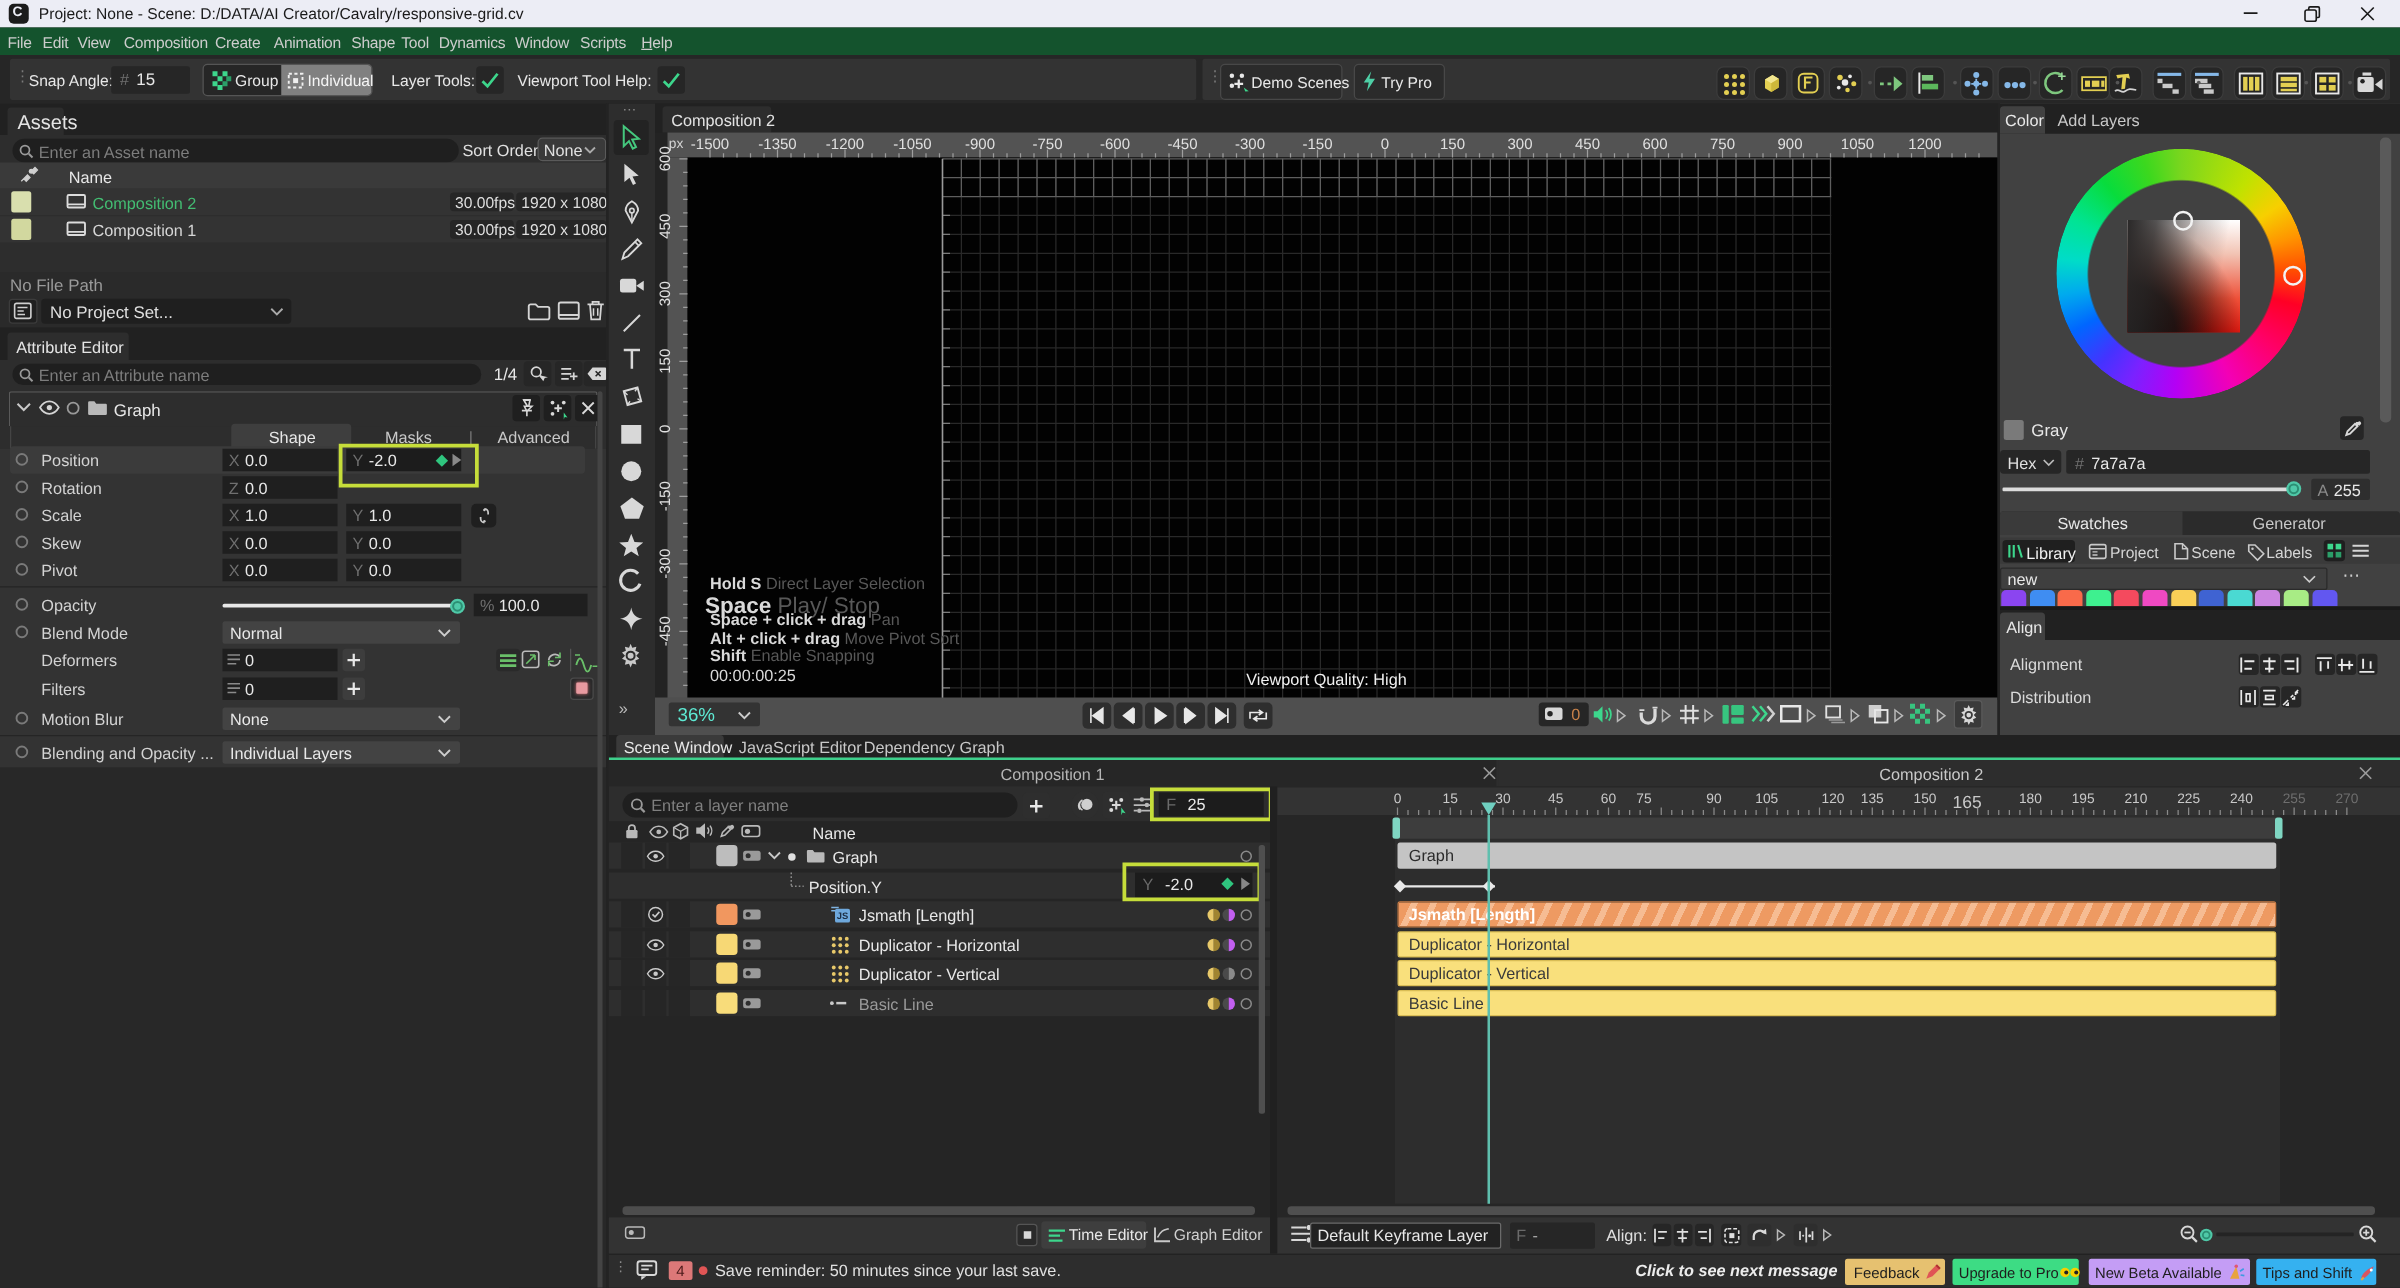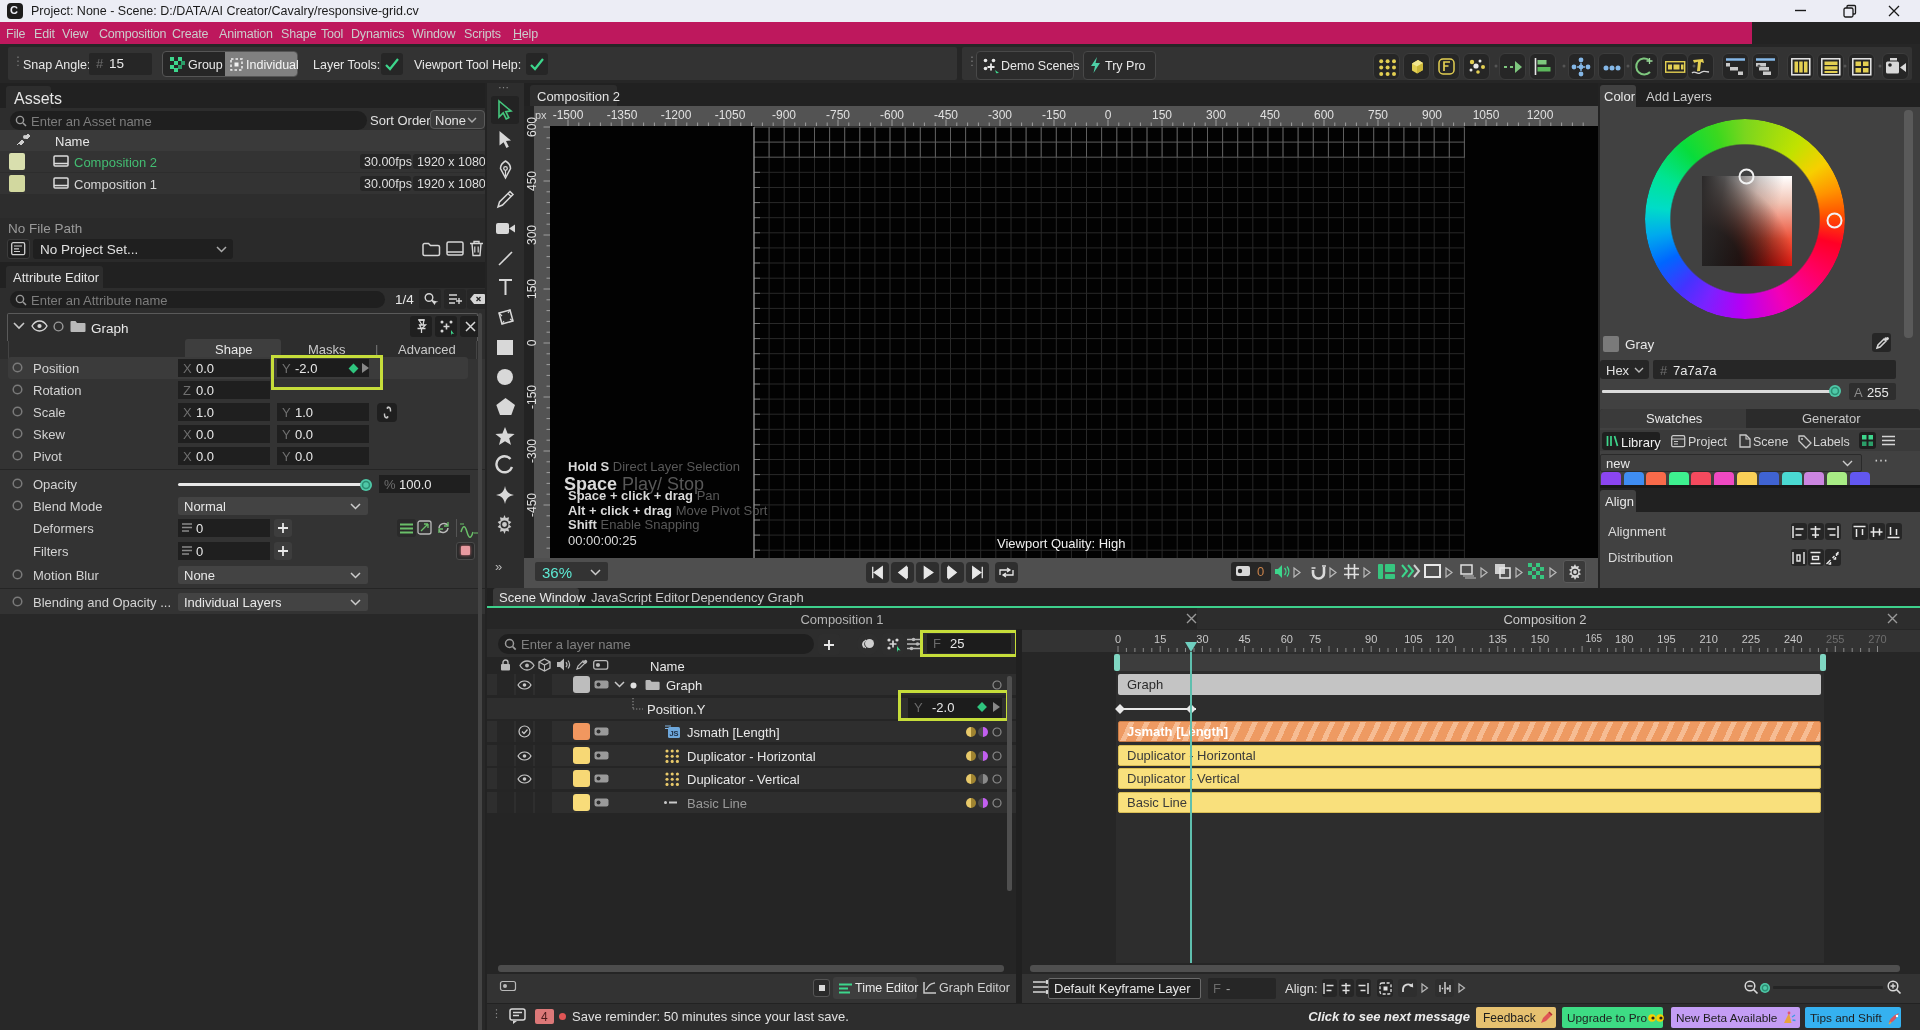--- a/index.html
+++ b/index.html
@@ -18,21 +18,21 @@
     </svg>
   <svg style="left:1843px;top:5px" width="14" height="13">
       <rect x="1" y="3" width="9" height="9" rx="1.5" fill="none" stroke="#1a1a1a" stroke-width="1.3"></rect>
       <path d="M4 3v-1.5a1 1 0 0 1 1-1h6.5a1 1 0 0 1 1 1v6.5a1 1 0 0 1-1 1H10" fill="none" stroke="#1a1a1a" stroke-width="1.3"></path>
     </svg>
   <svg style="left:1888px;top:5px" width="12" height="12">
       <path d="M1 1l10 10M11 1L1 11" stroke="#1a1a1a" stroke-width="1.3"></path>
     </svg>
 </div>
 
-<div class="abs" style="left:0;top:22px;width:1752px;height:22px;background:#be185d">
+<div class="abs" style="left:0;top:22px;width:1920px;height:22px;background:#14532d">
   <div class="tx" style="left:6px;top:5px;font-size:12.5px;color:#cccccc;letter-spacing:-0.2px">File</div>
     <div class="tx" style="left:34px;top:5px;font-size:12.5px;color:#cccccc;letter-spacing:-0.2px">Edit</div>
     <div class="tx" style="left:62px;top:5px;font-size:12.5px;color:#cccccc;letter-spacing:-0.2px">View</div>
     <div class="tx" style="left:99px;top:5px;font-size:12.5px;color:#cccccc;letter-spacing:-0.2px">Composition</div>
     <div class="tx" style="left:172px;top:5px;font-size:12.5px;color:#cccccc;letter-spacing:-0.2px">Create</div>
     <div class="tx" style="left:219px;top:5px;font-size:12.5px;color:#cccccc;letter-spacing:-0.2px">Animation</div>
     <div class="tx" style="left:281px;top:5px;font-size:12.5px;color:#cccccc;letter-spacing:-0.2px">Shape</div>
     <div class="tx" style="left:321px;top:5px;font-size:12.5px;color:#cccccc;letter-spacing:-0.2px">Tool</div>
     <div class="tx" style="left:351px;top:5px;font-size:12.5px;color:#cccccc;letter-spacing:-0.2px">Dynamics</div>
     <div class="tx" style="left:412px;top:5px;font-size:12.5px;color:#cccccc;letter-spacing:-0.2px">Window</div>
@@ -1152,24 +1152,24 @@
     <div class="abs" style="left:535px;top:41px;width:898px;height:345px;background:#262626"></div>
     <div class="abs" style="left:535px;top:42px;width:898px;height:22px;background:#333"></div>
     <div class="tx" style="left:611.0px;top:45px;width:40px;text-align:center;font-size:11px;color:#c9c9c9">0</div>
     <div class="tx" style="left:653.2px;top:45px;width:40px;text-align:center;font-size:11px;color:#c9c9c9">15</div>
     <div class="tx" style="left:695.4px;top:45px;width:40px;text-align:center;font-size:11px;color:#c9c9c9">30</div>
     <div class="tx" style="left:737.6px;top:45px;width:40px;text-align:center;font-size:11px;color:#c9c9c9">45</div>
     <div class="tx" style="left:779.8px;top:45px;width:40px;text-align:center;font-size:11px;color:#c9c9c9">60</div>
     <div class="tx" style="left:822.0px;top:45px;width:40px;font-size:11px;color:#c9c9c9">75</div>
     <div class="tx" style="left:864.2px;top:45px;width:40px;text-align:center;font-size:11px;color:#c9c9c9">90</div>
     <div class="tx" style="left:906.4px;top:45px;width:40px;text-align:center;font-size:11px;color:#c9c9c9">105</div>
-    <div class="tx" style="left:948.6px;top:45px;width:40px;text-align:left;font-size:11px;color:#c9c9c9">120</div>
+    <div class="tx" style="left:948.6px;top:45px;width:40px;text-align:right;font-size:11px;color:#c9c9c9">120</div>
     <div class="tx" style="left:990.8px;top:45px;width:40px;text-align:center;font-size:11px;color:#c9c9c9">135</div>
     <div class="tx" style="left:1033.0px;top:45px;width:40px;text-align:center;font-size:11px;color:#c9c9c9">150</div>
-    <div class="tx" style="left:1075.1px;top:45px;width:40px;text-align:right;font-size:10px;color:#c9c9c9">165</div>
+    <div class="tx" style="left:1075.1px;top:45px;width:40px;text-align:left;font-size:14px;color:#c9c9c9">165</div>
     <div class="tx" style="left:1117.3px;top:45px;width:40px;text-align:center;font-size:11px;color:#c9c9c9">180</div>
     <div class="tx" style="left:1159.5px;top:45px;width:40px;text-align:center;font-size:11px;color:#c9c9c9">195</div>
     <div class="tx" style="left:1201.7px;top:45px;width:40px;text-align:center;font-size:11px;color:#c9c9c9">210</div>
     <div class="tx" style="left:1243.9px;top:45px;width:40px;text-align:center;font-size:11px;color:#c9c9c9">225</div>
     <div class="tx" style="left:1286.1px;top:45px;width:40px;text-align:center;font-size:11px;color:#c9c9c9">240</div>
     <div class="tx" style="left:1328.3px;top:45px;width:40px;text-align:center;font-size:11px;color:#6e6e6e">255</div>
     <div class="tx" style="left:1370.5px;top:45px;width:40px;text-align:center;font-size:11px;color:#6e6e6e">270</div>
     <svg style="left:0;top:0" width="1433" height="64">
       <path d="M631.0 58v6M639.4 60v4M647.9 60v4M656.3 60v4M664.8 60v4M673.2 58v6M681.6 60v4M690.1 60v4M698.5 60v4M707.0 60v4M715.4 58v6M723.8 60v4M732.3 60v4M740.7 60v4M749.1 60v4M757.6 58v6M766.0 60v4M774.5 60v4M782.9 60v4M791.3 60v4M799.8 58v6M808.2 60v4M816.7 60v4M825.1 60v4M833.5 60v4M842.0 58v6M850.4 60v4M858.9 60v4M867.3 60v4M875.7 60v4M884.2 58v6M892.6 60v4M901.0 60v4M909.5 60v4M917.9 60v4M926.4 58v6M934.8 60v4M943.2 60v4M951.7 60v4M960.1 60v4M968.6 58v6M977.0 60v4M985.4 60v4M993.9 60v4M1002.3 60v4M1010.8 58v6M1019.2 60v4M1027.6 60v4M1036.1 60v4M1044.5 60v4M1053.0 58v6M1061.4 60v4M1069.8 60v4M1078.3 60v4M1086.7 60v4M1095.1 58v6M1103.6 60v4M1112.0 60v4M1120.5 60v4M1128.9 60v4M1137.3 58v6M1145.8 60v4M1154.2 60v4M1162.7 60v4M1171.1 60v4M1179.5 58v6M1188.0 60v4M1196.4 60v4M1204.9 60v4M1213.3 60v4M1221.7 58v6M1230.2 60v4M1238.6 60v4M1247.0 60v4M1255.5 60v4M1263.9 58v6M1272.4 60v4M1280.8 60v4M1289.2 60v4M1297.7 60v4M1306.1 58v6M1314.6 60v4M1323.0 60v4M1331.4 60v4M1339.9 60v4M1348.3 58v6M1356.8 60v4M1365.2 60v4M1373.6 60v4M1382.1 60v4M1390.5 58v6" stroke="#8a8a8a" stroke-width="1"></path>
     </svg>

